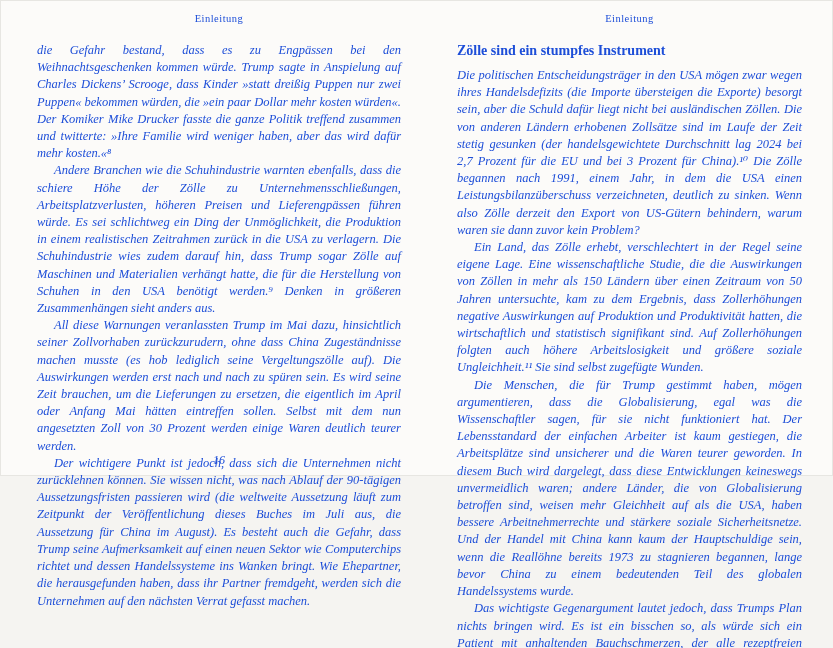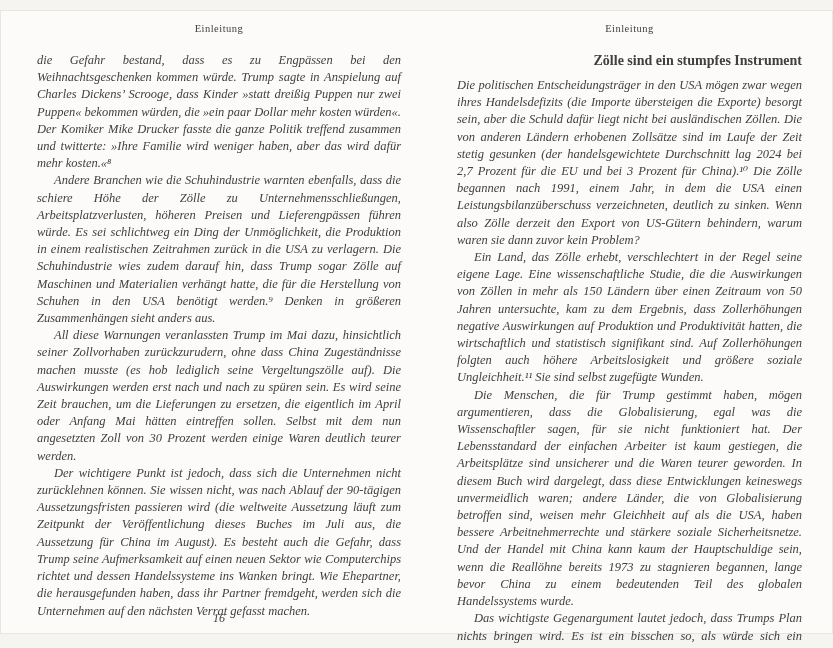--- a/index.html
+++ b/index.html
@@ -2,27 +2,26 @@
 <html lang="de"><head>
 <meta charset="utf-8">
 <style>
   html, body { margin: 0; padding: 0; }
   body {
     width: 833px; height: 648px;
     background: #f5f4f1;
     font-family: "Liberation Serif", "DejaVu Serif", serif;
   }
   .spread {
-    width: 833px; height: 624px;
+    width: 833px; height: 476px;
     background: #fcfbf9;
     border: 1px solid #e7e6e2;
     box-sizing: border-box;
     display: flex;
-    color: #404040;
-    margin-top: 10px;
+    color: #1d4ed8;
   }
   .page {
     position: relative;
     box-sizing: border-box;
     height: 100%;
   }
   .page--left  { width: 417px; padding: 10px 17px 0 36px; }
   .page--right { width: 414px; padding: 10px 30px 0 39px; }
   .running-head {
     text-align: center;
@@ -38,21 +37,21 @@
     hyphens: auto;
     -webkit-hyphens: auto;
   }
   .page-body p { margin: 0; text-indent: 17px; font-style: italic; }
   .page-body p.flush { text-indent: 0; }
   .section-heading {
     font-size: 14px;
     font-weight: 700;
     line-height: 18px;
     margin: 0 0 7px 0;
-    text-align: right;
+    text-align: left;
   }
   .page-number {
     position: absolute;
     bottom: 7px;
     text-align: center;
     font-size: 12px;
     font-style: italic;
   }
   .page--left  .page-number { left: 36px; right: 17px; }
   .page--right .page-number { left: 39px; right: 30px; }

